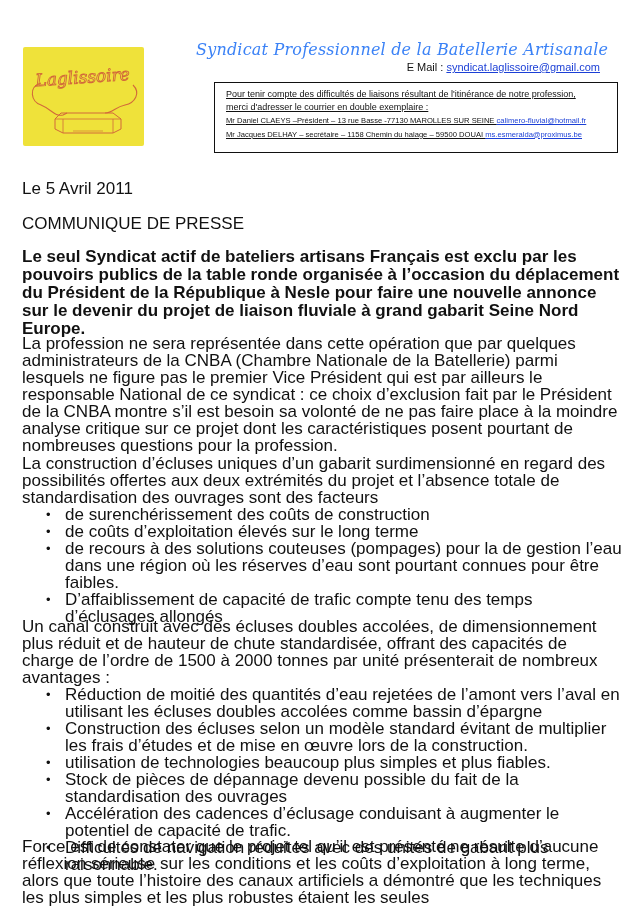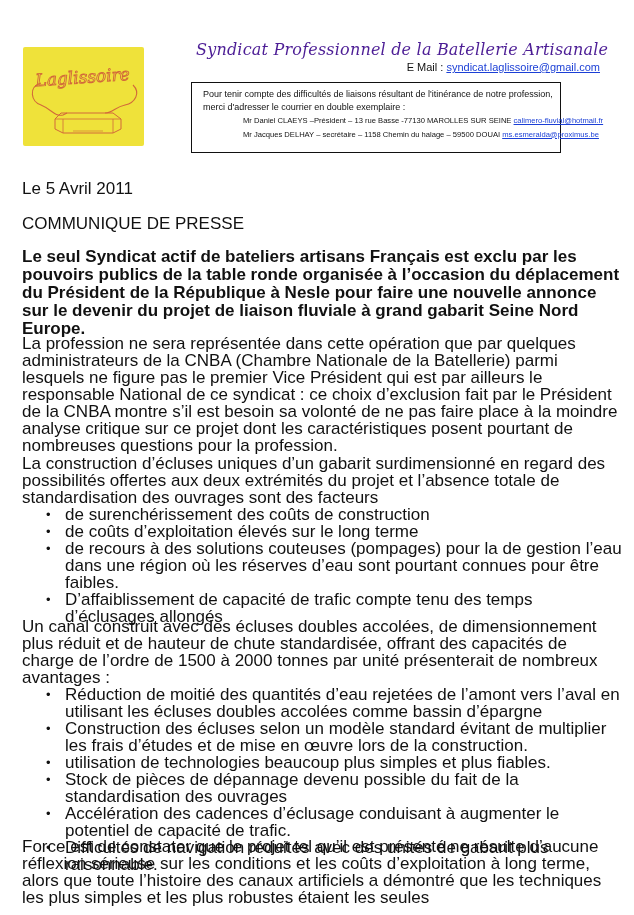--- a/index.html
+++ b/index.html
@@ -8,34 +8,34 @@
 
   .logo {
     position: absolute; left: 23px; top: 47px; width: 121px; height: 99px;
     background: #efe23a; border-radius: 2px;
   }
   .logo svg { width: 100%; height: 100%; display: block; }
 
   .org-title {
     position: absolute; left: 196px; top: 40px; width: 420px;
     font-family: "DejaVu Serif", serif; font-style: italic;
-    font-size: 16px; letter-spacing: 0.2px; color: #4c1d95; white-space: nowrap;
+    font-size: 16px; letter-spacing: 0.2px; color: #3b82f6; white-space: nowrap;
   }
   .email-line {
     position: absolute; right: 34px; top: 61px;
     font-size: 11px; color: #111; white-space: nowrap;
   }
   a.lnk { color: #1b3fd6; text-decoration: underline; }
 
   .contact-box {
-    position: absolute; left: 191px; top: 82px; width: 370px; height: 71px;
+    position: absolute; left: 214px; top: 82px; width: 404px; height: 71px;
     border: 1.5px solid #111; padding: 5px 0 0 11px;
-    font-size: 9px; line-height: 13px; color: #111;
+    font-size: 9px; line-height: 13px; color: #111; text-decoration: underline;
   }
-  .contact-box .small { font-size: 7.6px; line-height: 13.5px; white-space: nowrap; margin-left: 40px; }
+  .contact-box .small { font-size: 7.6px; line-height: 13.5px; white-space: nowrap; }
 
   .doc { position: absolute; left: 22px; width: 600px; font-size: 17px; line-height: 17px; color: #111; }
   .date { top: 180px; }
   .press { top: 215px; }
   .lead { top: 248px; font-weight: bold; line-height: 18px; }
   .p1 { top: 335px; }
   .p2 { top: 455px; }
   .p3 { top: 606px; margin-top: 12px; }
   .p4 { top: 838px; }
 

